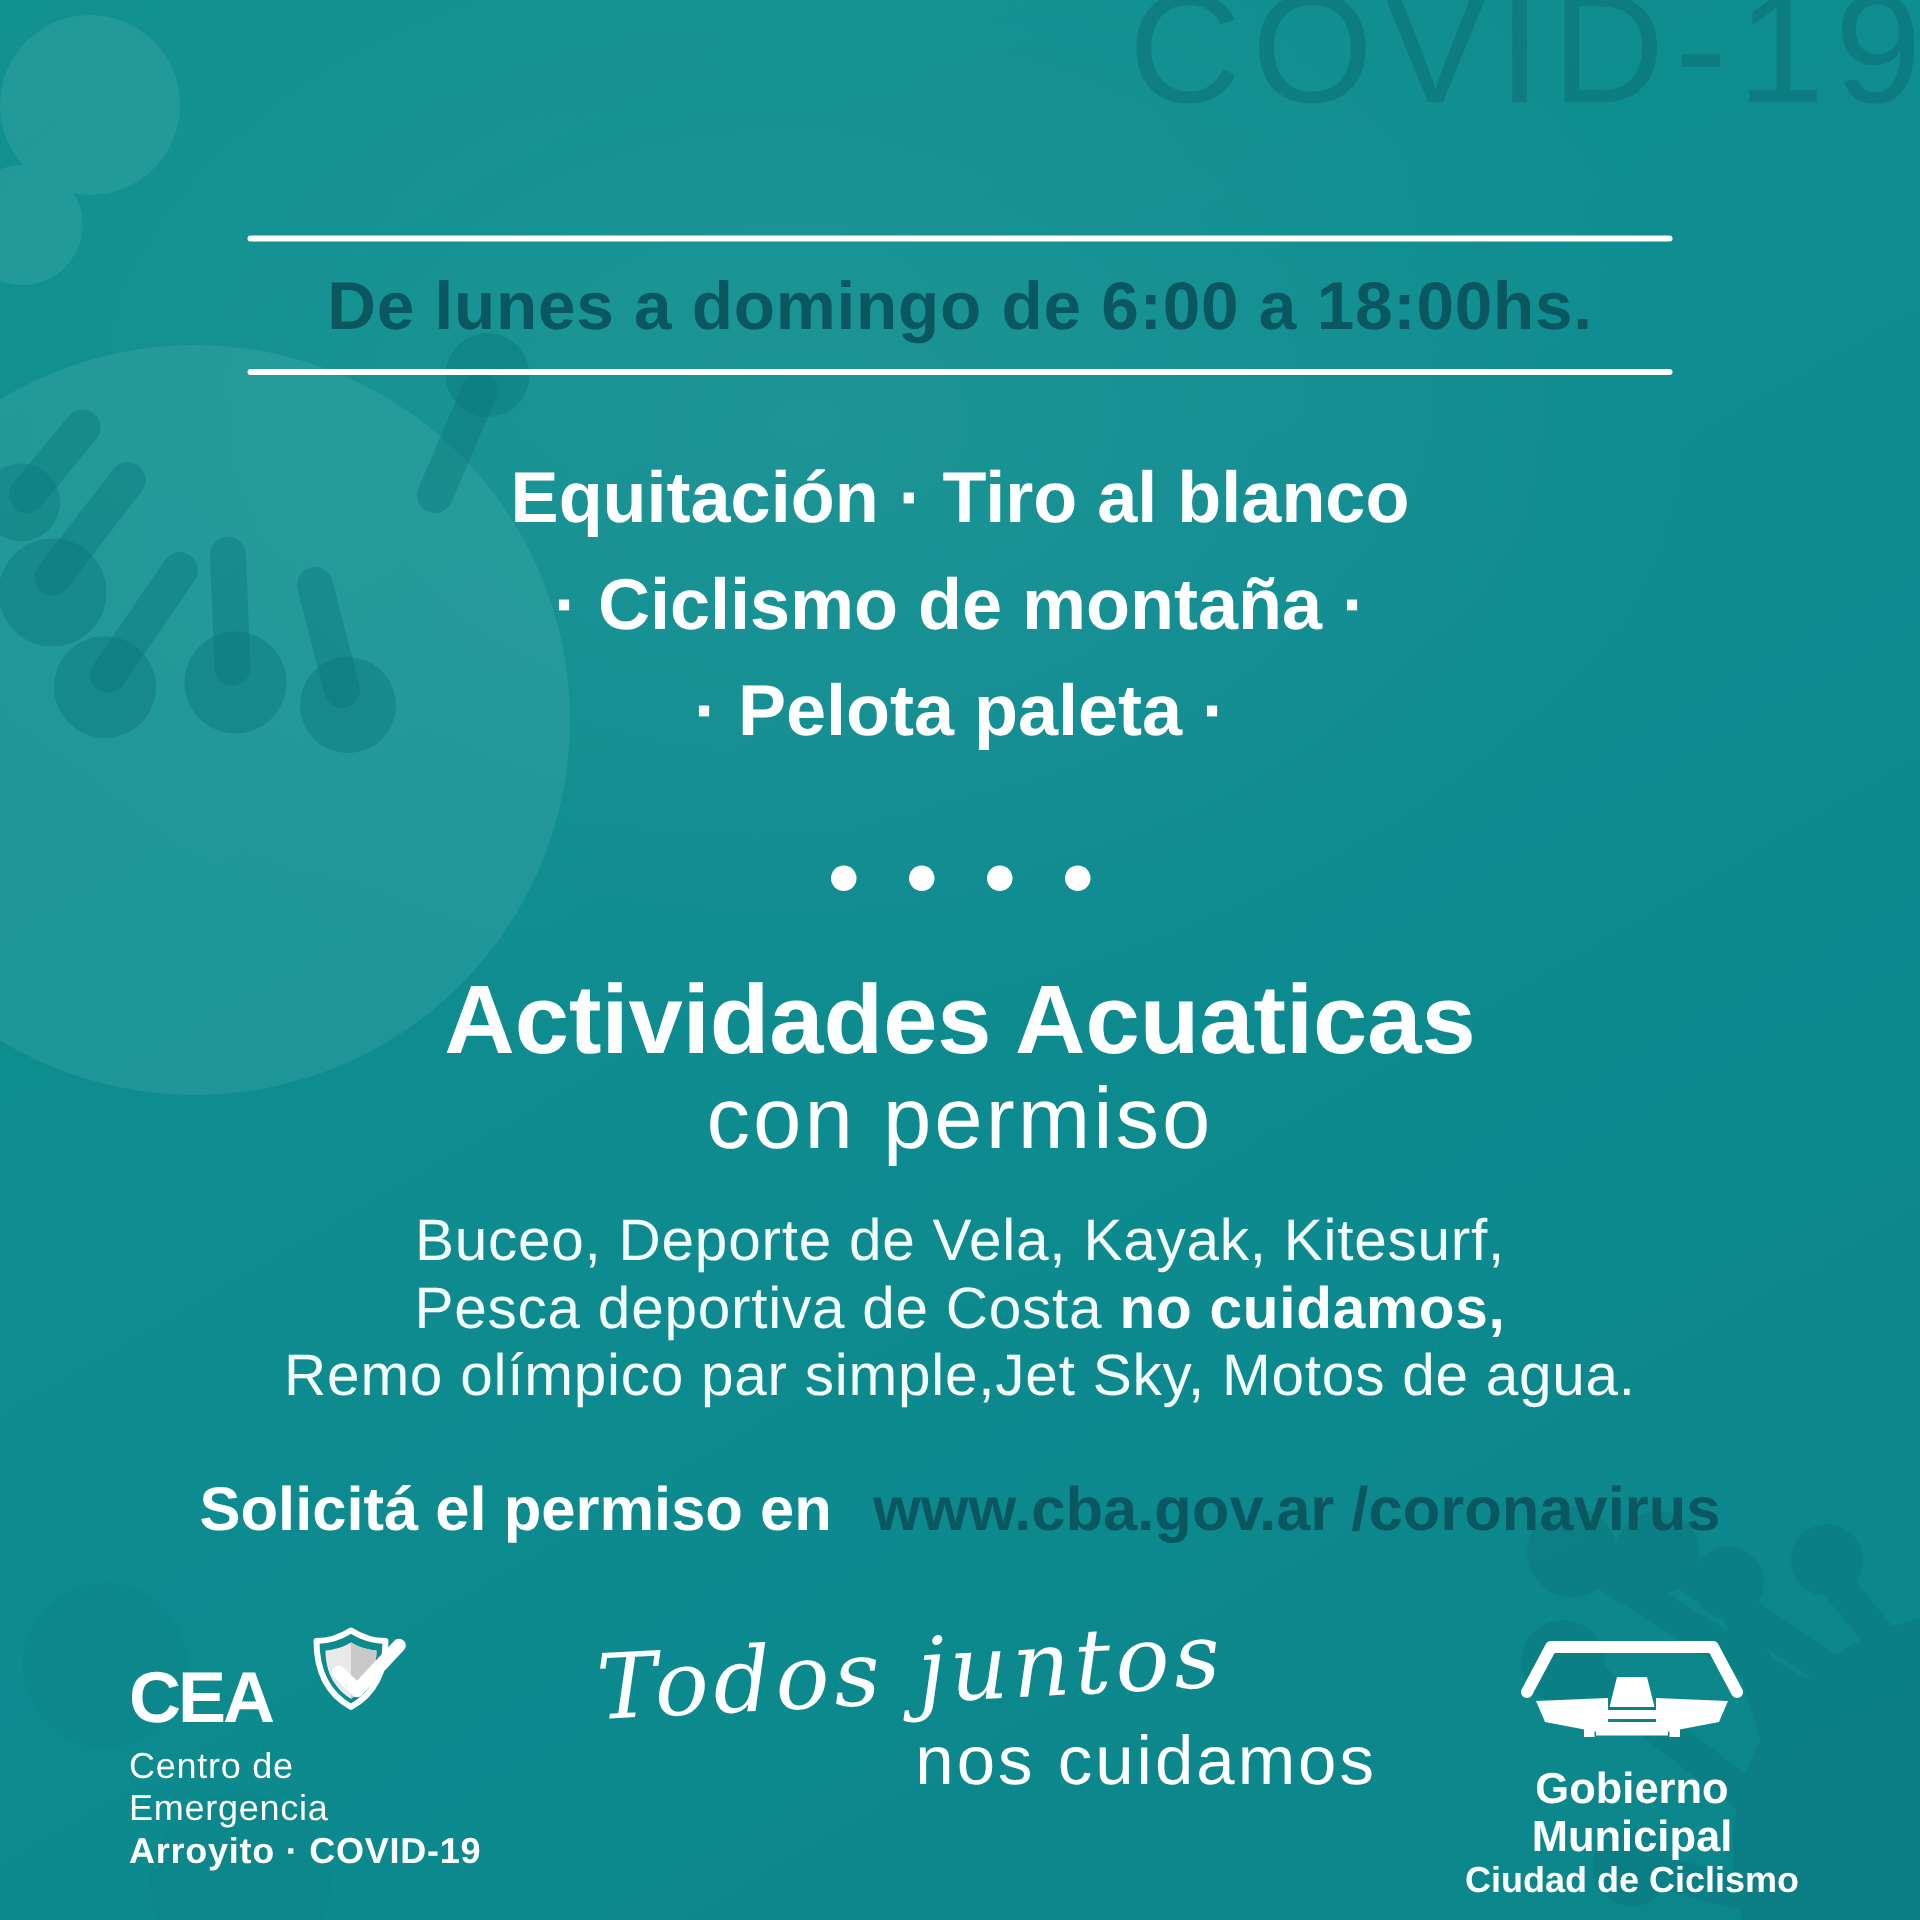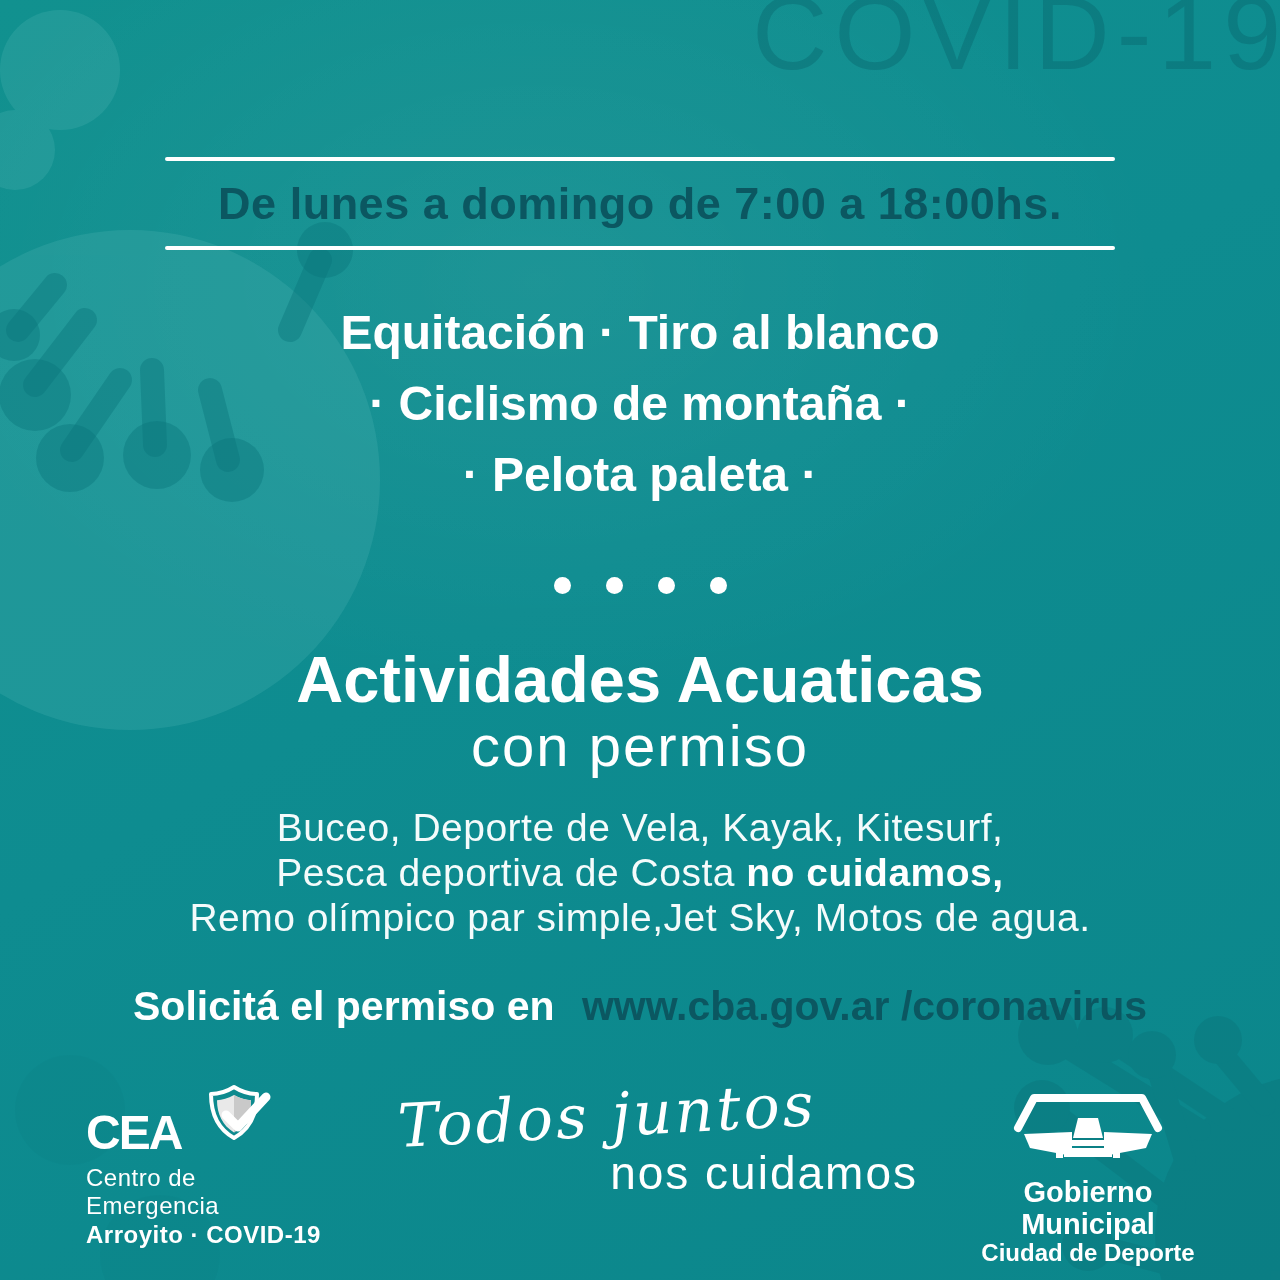--- a/index.html
+++ b/index.html
@@ -155,21 +155,21 @@
         <circle cx="160" cy="1255" r="60"></circle>
       </g>
     </svg>
     <div class="covid-watermark">COVID-19</div>
   </div>
 
   <div class="content">
 
     <div class="schedule-block">
       <div class="rule"></div>
-      <div class="schedule-text">De lunes a domingo de 7:00 a 18:00hs.</div>
+      <div class="schedule-text">De lunes a domingo de 6:00 a 18:00hs.</div>
       <div class="rule"></div>
     </div>
 
     <div class="activities-block">
       <div>Equitación · Tiro al blanco</div>
       <div>· Ciclismo de montaña ·</div>
       <div>· Pelota paleta ·</div>
     </div>
 
     <div class="dots-row">
@@ -216,17 +216,17 @@
         <path d="M10,40 L26,10 L134,10 L150,40" fill="none" stroke="#ffffff" stroke-width="8" stroke-linejoin="round" stroke-linecap="round"></path>
         <polygon points="16,46 64,44 64,68 22,60" fill="#ffffff"></polygon>
         <polygon points="96,44 144,46 138,60 96,68" fill="#ffffff"></polygon>
         <polygon points="70,30 90,30 95,50 65,50" fill="#ffffff"></polygon>
         <rect x="62" y="52" width="36" height="6" fill="#ffffff"></rect>
         <rect x="56" y="60" width="48" height="9" fill="#ffffff"></rect>
         <rect x="48" y="58" width="7" height="12" fill="#ffffff"></rect>
         <rect x="105" y="58" width="7" height="12" fill="#ffffff"></rect>
       </svg>
       <div class="gov-line1">Gobierno Municipal</div>
-      <div class="gov-line2">Ciudad de Deporte</div>
+      <div class="gov-line2">Ciudad de Ciclismo</div>
     </div>
 
   </div>
 </div>
 
 </body></html>

